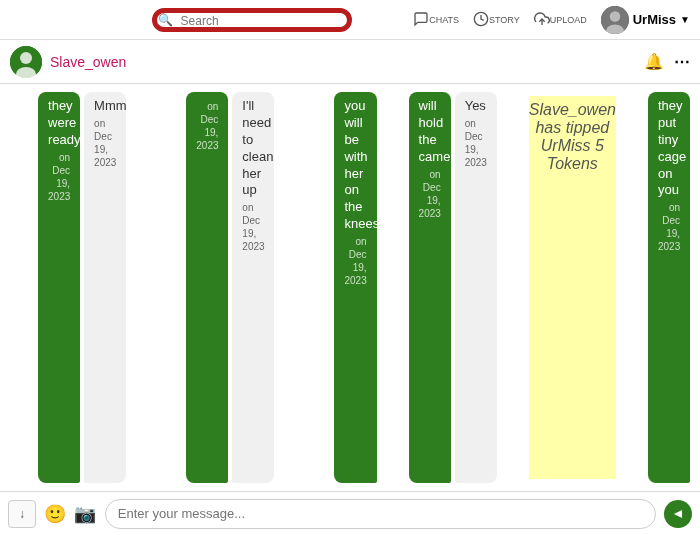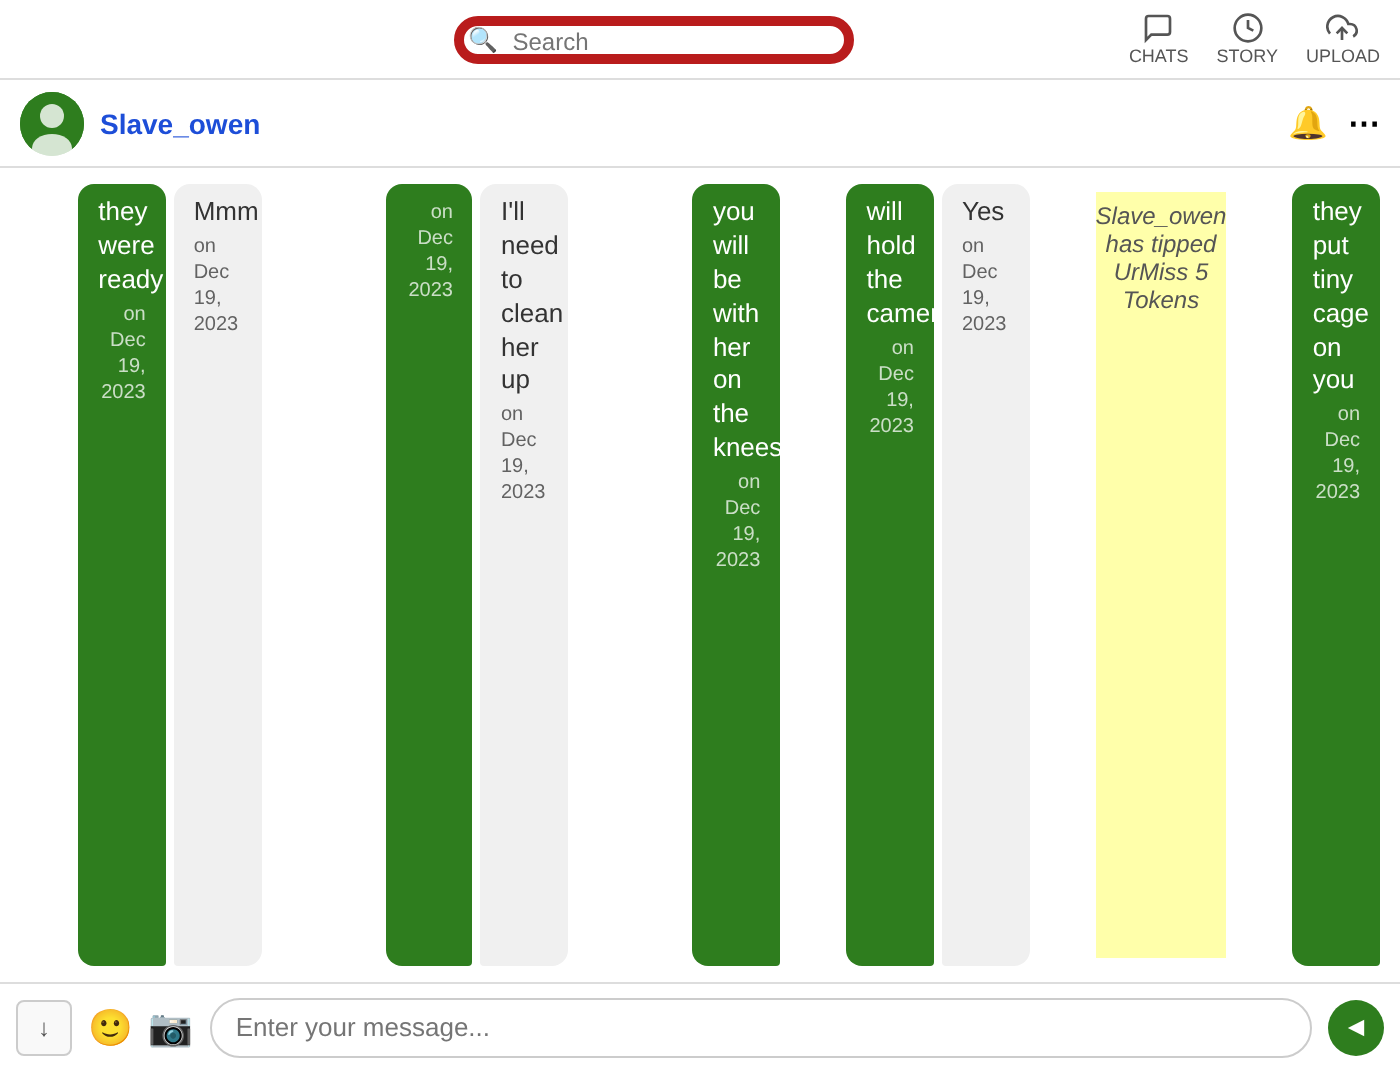--- a/index.html
+++ b/index.html
@@ -39,21 +39,21 @@
       font-size: 12px;
       color: #888;
     }
     .top-nav-icons {
       display: flex;
       align-items: center;
       gap: 14px;
     }
     .nav-icon-group {
       display: flex;
-      flex-direction: column;
+      flex-direction: row;
       align-items: center;
       font-size: 9px;
       color: #555;
       cursor: pointer;
     }
     .nav-icon-group svg { margin-bottom: 1px; }
     .user-badge {
       display: flex;
       align-items: center;
       gap: 4px;
@@ -92,22 +92,22 @@
       background: #2e7d1e;
       display: flex;
       align-items: center;
       justify-content: center;
       color: white;
       font-size: 14px;
       font-weight: bold;
     }
     .chat-username {
       font-size: 14px;
-      font-weight: bold;
-      color: #1d4ed8;
+      font-weight: normal;
+      color: #be185d;
     }
     .chat-header-right {
       display: flex;
       align-items: center;
       gap: 10px;
     }
 
     
     .messages-area {
       flex: 1;
@@ -149,21 +149,21 @@
       margin-top: 2px;
       opacity: 0.75;
       text-align: right;
     }
     .bubble-left .timestamp { text-align: left; }
 
     
     .tip-bar {
       background: #ffffaa;
       text-align: center;
-      font-size: 12px;
+      font-size: 16px;
       color: #555;
       padding: 5px 0;
       margin: 4px 0;
       font-style: italic;
     }
 
     
     .bottom-bar {
       height: 44px;
       border-top: 1px solid #ddd;
@@ -238,20 +238,31 @@
         </svg>
       <span>STORY</span>
     </div>
     <div class="nav-icon-group">
       <svg width="16" height="16" viewBox="0 0 24 24" fill="none" stroke="#555" stroke-width="2">
           <polyline points="16 16 12 12 8 16"></polyline>
           <line x1="12" y1="12" x2="12" y2="21"></line>
           <path d="M20.39 18.39A5 5 0 0 0 18 9h-1.26A8 8 0 1 0 3 16.3"></path>
         </svg>
       <span>UPLOAD</span>
+    </div>
+    <div class="user-badge">
+      <div class="user-avatar-top">
+        <svg viewBox="0 0 32 32" width="28" height="28">
+            <circle cx="16" cy="16" r="16" fill="#777"></circle>
+            <circle cx="16" cy="12" r="6" fill="#bbb"></circle>
+            <ellipse cx="16" cy="28" rx="10" ry="7" fill="#bbb"></ellipse>
+          </svg>
+      </div>
+      <span>UrMiss</span>
+      <span style="font-size:10px;">▼</span>
     </div>
   </div>
 </div>
 
 <div class="chat-header">
   <div class="chat-header-left">
     <div class="avatar">
       <svg viewBox="0 0 32 32" width="32" height="32">
           <circle cx="16" cy="16" r="16" fill="#2e7d1e"></circle>
           <circle cx="16" cy="12" r="6" fill="#fff" opacity="0.8"></circle>

